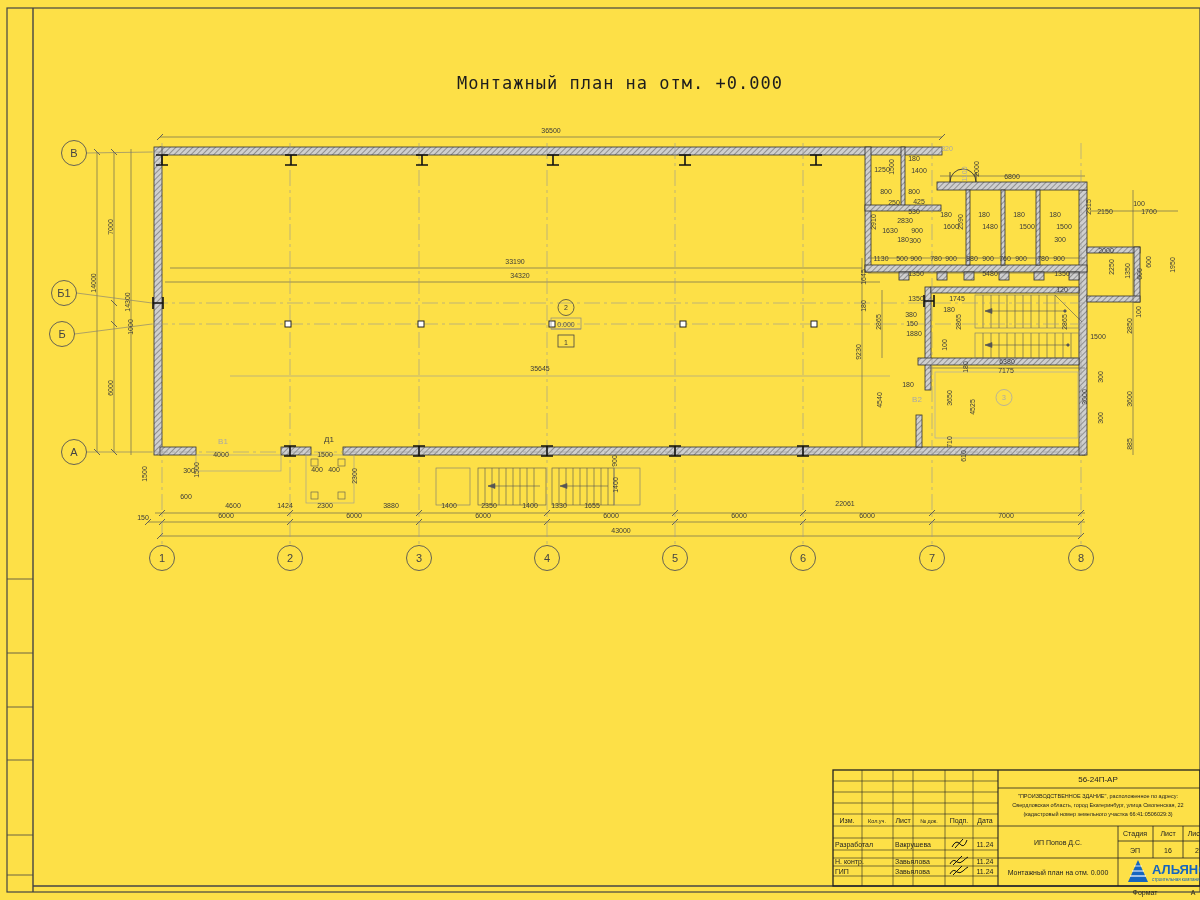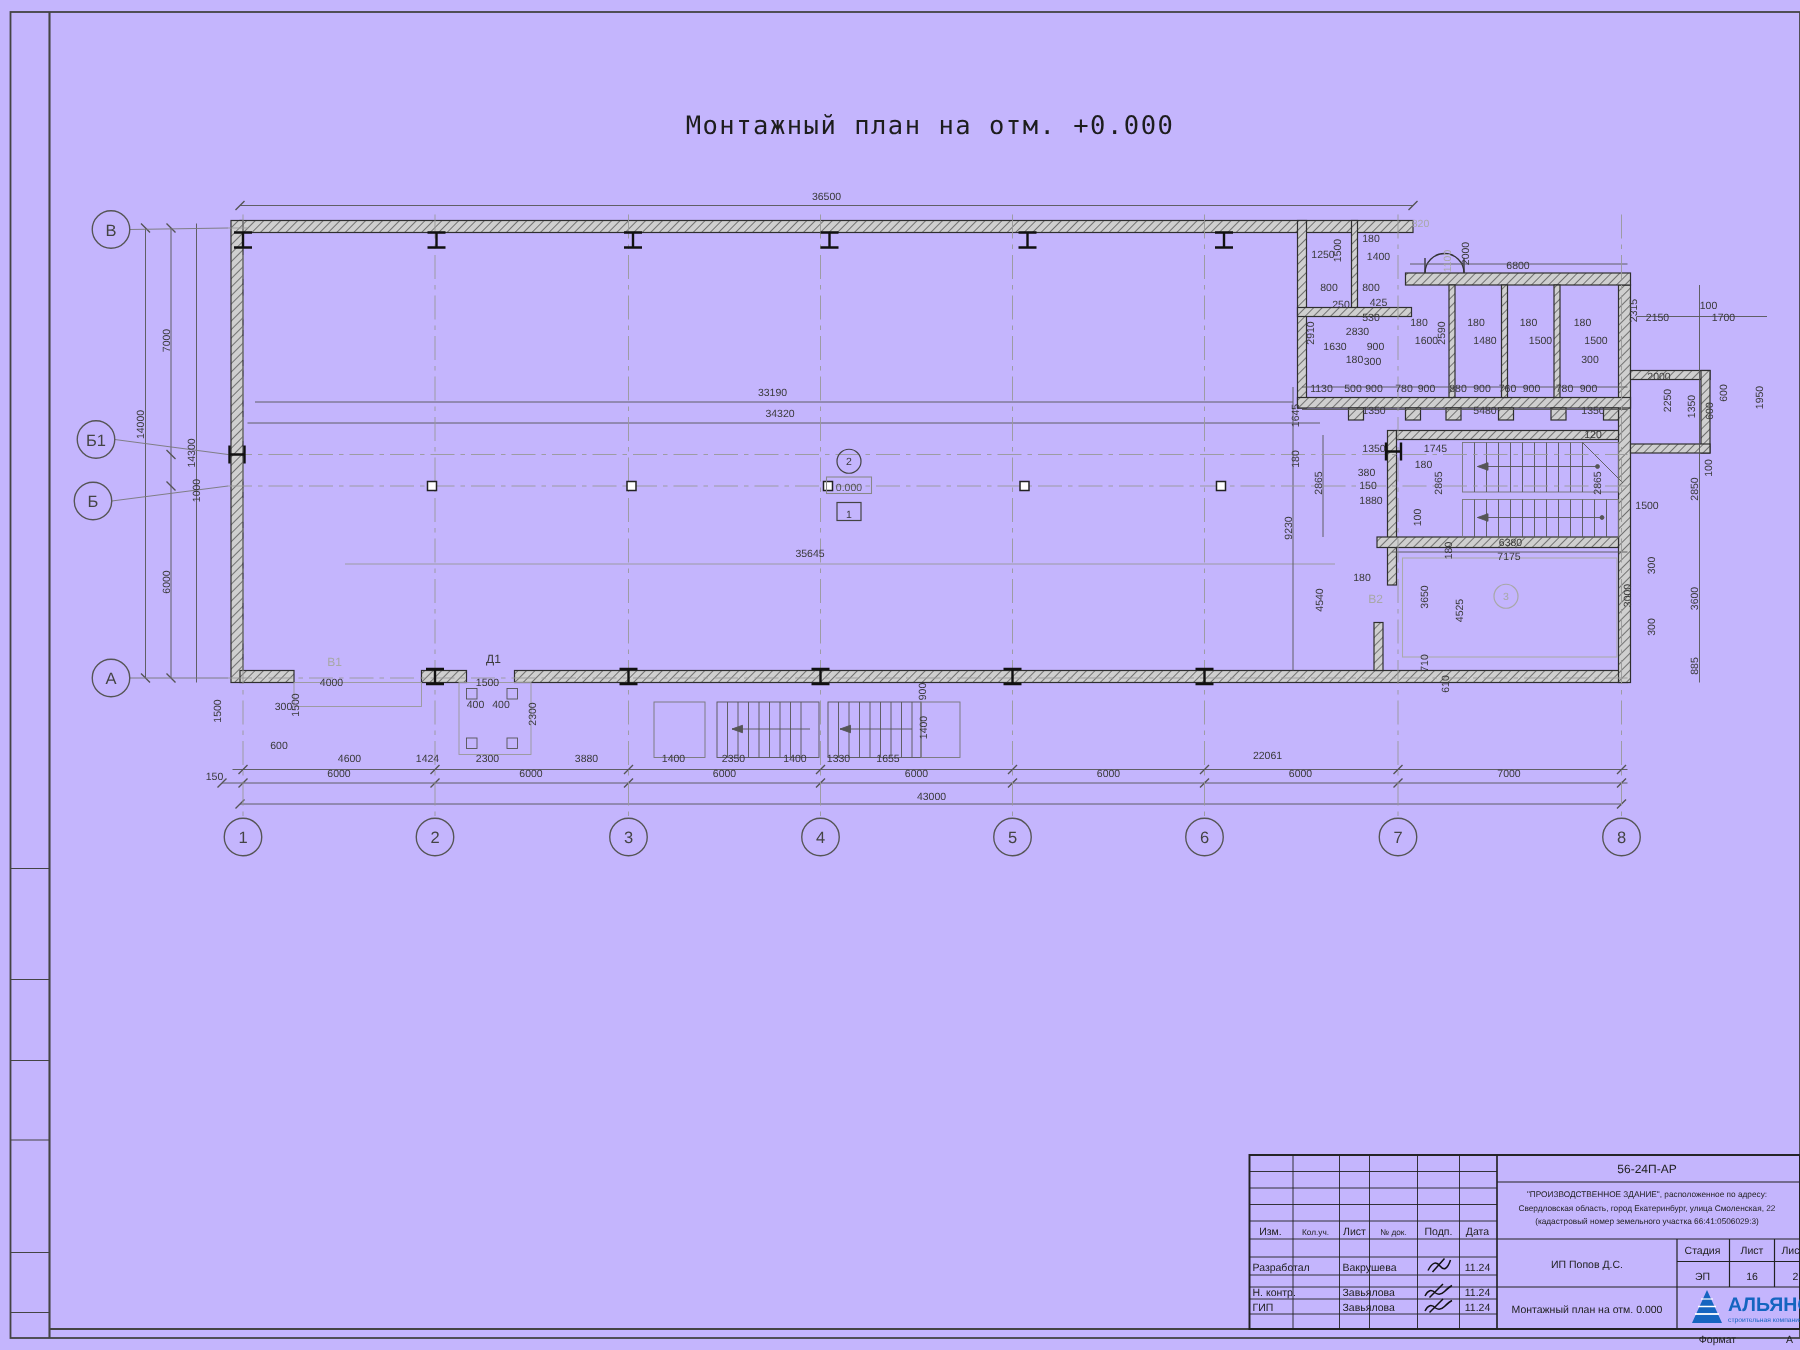--- a/index.html
+++ b/index.html
@@ -1,16 +1,16 @@
 <!DOCTYPE html>
 <html><head>
 <meta charset="utf-8">
 <style>
   html,body{margin:0;padding:0;background:#e8e8e8;}
-  .sheet{position:relative;width:1200px;height:900px;background:#c4b5fd;overflow:hidden;
+  .sheet{position:relative;width:1200px;height:900px;background:#fde047;overflow:hidden;
          font-family:"Liberation Sans",sans-serif;}
   svg{position:absolute;left:0;top:0;}
   text{font-family:"Liberation Sans",sans-serif;fill:#333;}
   .dim{font-size:7px;fill:#3a3a3a;text-anchor:middle;}
   .grey{fill:#a8a8a8;}
   .axis-label{font-size:11px;fill:#444;text-anchor:middle;}
   .title{font-family:"DejaVu Sans Mono",monospace;font-size:17px;fill:#1d1d1d;text-anchor:middle;letter-spacing:1px;}
   .tb{font-size:7px;fill:#222;text-anchor:middle;}
   .tb-s{font-size:5.5px;fill:#222;text-anchor:middle;}
   .tb-l{font-size:7px;fill:#222;text-anchor:start;}

